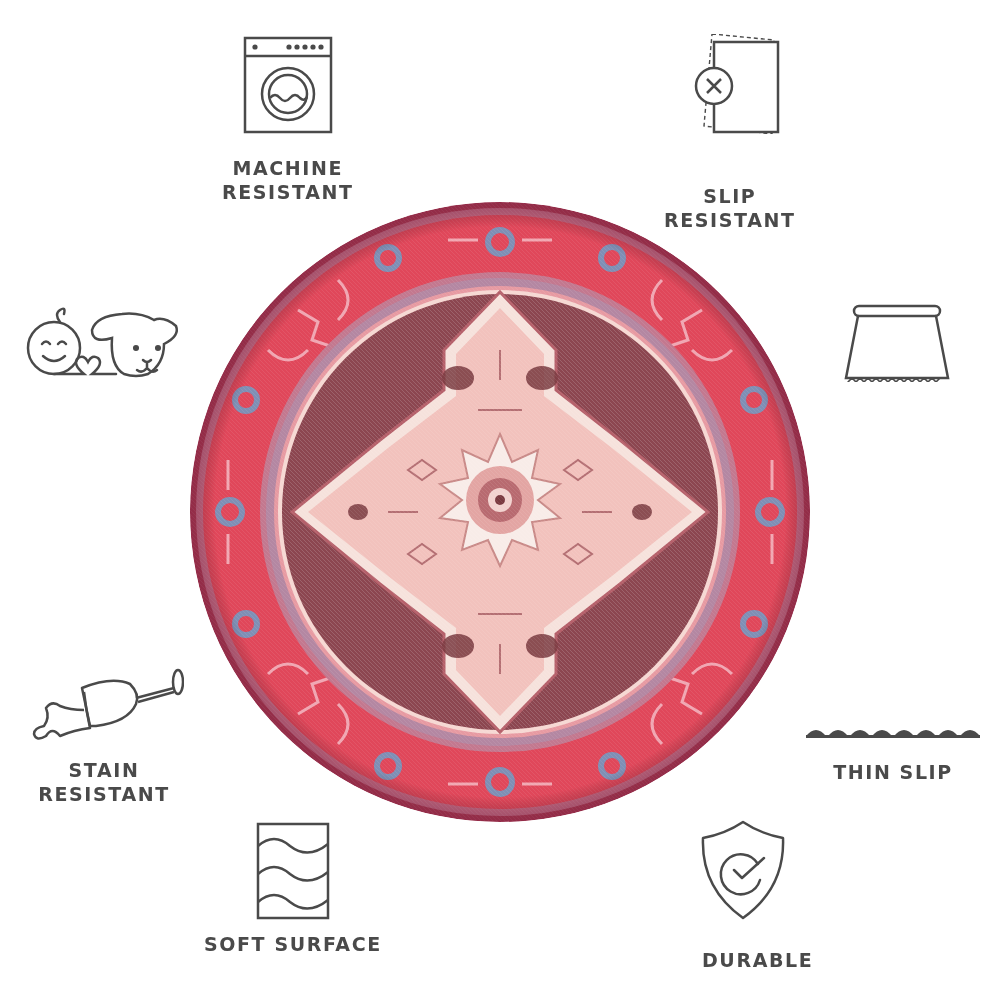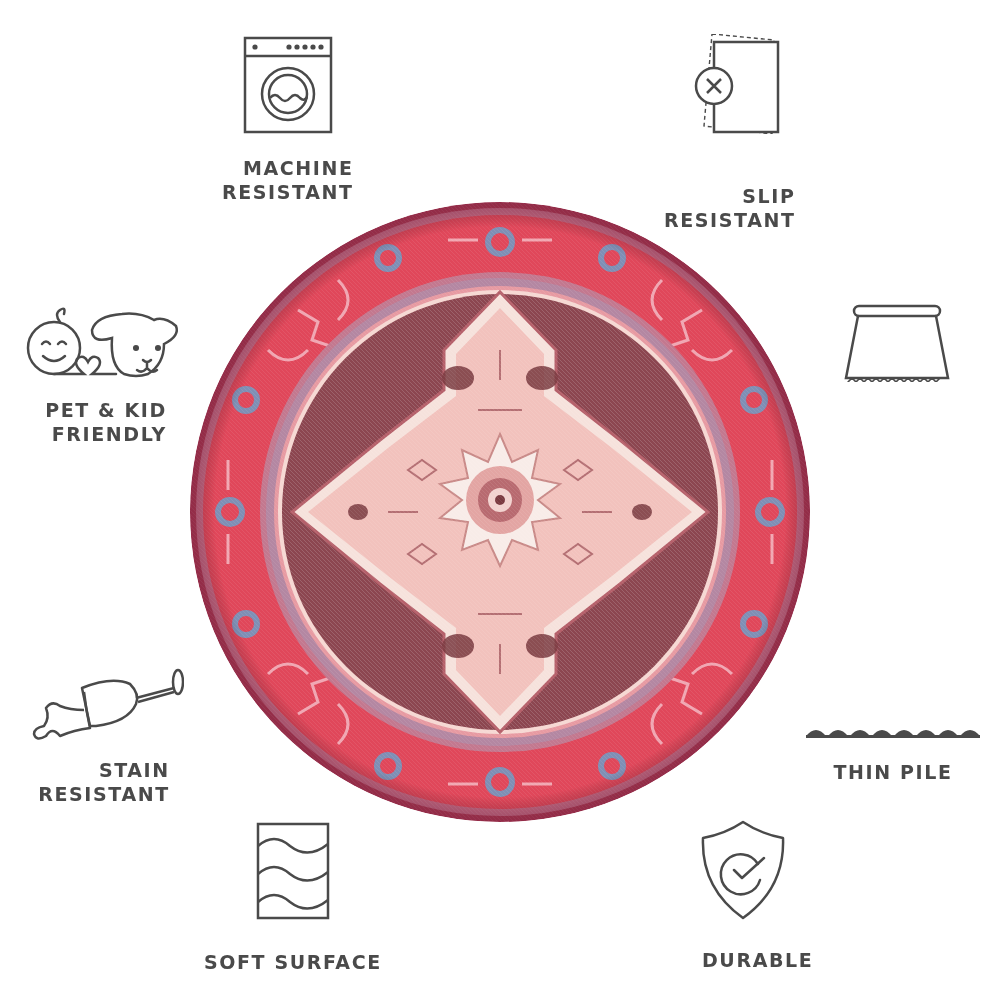--- a/index.html
+++ b/index.html
@@ -1,21 +1,21 @@
 <!DOCTYPE html>
 <html><head>
 <meta charset="utf-8">
 <style>
   html, body { margin: 0; padding: 0; background: #ffffff; }
   body { width: 1000px; height: 1000px; position: relative; overflow: hidden;
          font-family: "DejaVu Sans", "Liberation Sans", sans-serif; }
   .feature { position: absolute; display: flex; flex-direction: column; align-items: center; }
   .feature svg { display: block; }
   .label { color: #4a4a4a; font-weight: bold; font-size: 19px; letter-spacing: 1.6px;
-           text-align: right; line-height: 24px; white-space: nowrap; }
+           text-align: center; line-height: 24px; white-space: nowrap; }
   .label span { display: block; }
   #rug { position: absolute; left: 188px; top: 200px; width: 624px; height: 624px; }
 </style>
 </head>
 <body>
 
 <svg id="rug" viewBox="0 0 624 624">
   <defs>
     <radialGradient id="edgeShade" cx="50%" cy="50%" r="50%">
       <stop offset="92%" stop-color="#000" stop-opacity="0"></stop>
@@ -141,24 +141,20 @@
       <path d="M36 20 q-6 -8 0 -12 q6 -4 4 4"></path>
       <path d="M18 42 q4 -5 8 0 M34 42 q4 -5 8 0"></path>
       <path d="M19 54 q11 10 22 0"></path>
       <path d="M30 72 h30 q-12 -10 -6 -16 q6 -4 10 4 q4 -8 10 -4 q6 6 -6 16 h24"></path>
       <path d="M100 72 q-14 -8 -12 -36 q-20 6 -20 -8 q4 -14 30 -16 q18 -2 32 6 q10 -4 22 6 q4 10 -12 18 q0 20 -16 30 q-12 4 -24 0"></path>
       <circle cx="112" cy="46" r="1.8" fill="#4a4a4a"></circle>
       <circle cx="134" cy="46" r="1.8" fill="#4a4a4a"></circle>
       <path d="M119 58 q4 4 8 0 M123 60 v6 q-5 6 -10 2 M123 66 q5 6 10 2"></path>
     </g>
   </svg>
-  <div class="label" style="margin-top:16px;">
-    <span>PET &amp; KID</span>
-    <span>FRIENDLY</span>
-  </div>
 </div>
 
 <div class="feature" style="left:842px; top:302px;">
   <svg width="110" height="80" viewBox="0 0 110 80">
     <g fill="none" stroke="#4a4a4a" stroke-width="2.5" stroke-linecap="round">
       <rect x="12" y="4" width="86" height="10" rx="5"></rect>
       <path d="M16 14 l-12 62 h102 l-12 -62"></path>
       <path d="M6 80 l4 -4 l4 4 l4 -4 l4 4 l4 -4 l4 4 l4 -4 l4 4 l4 -4 l4 4 l4 -4 l4 4 l4 -4 l4 4 l4 -4 l4 4 l4 -4 l4 4 l4 -4 l4 4 l4 -4 l4 4 l4 -4" stroke-width="1.6"></path>
     </g>
   </svg>
@@ -188,34 +184,34 @@
         <path d="M44 14 q10 -12 20 0 z"></path>
       <path d="M66 14 q10 -12 20 0 z"></path>
         <path d="M88 14 q10 -12 20 0 z"></path>
         <path d="M110 14 q10 -12 20 0 z"></path>
       <path d="M132 14 q10 -12 20 0 z"></path>
         <path d="M154 14 q10 -12 20 0 z"></path>
       <rect x="0" y="13" width="174" height="3"></rect>
     </g>
   </svg>
   <div class="label" style="margin-top:22px;">
-    <span>THIN PILE</span>
+    <span>THIN SLIP</span>
   </div>
 </div>
 
 <div class="feature" style="left:204px; top:822px;">
   <svg width="74" height="98" viewBox="0 0 74 98">
     <g fill="none" stroke="#4a4a4a" stroke-width="2.5">
       <rect x="2" y="2" width="70" height="94"></rect>
       <path d="M2 24 q16 -14 32 0 q18 14 38 -2"></path>
       <path d="M2 52 q16 -14 32 0 q18 14 38 -2"></path>
       <path d="M2 80 q16 -14 32 0 q18 14 38 -2"></path>
     </g>
   </svg>
-  <div class="label" style="margin-top:30px;">
+  <div class="label" style="margin-top:12px;">
     <span>SOFT SURFACE</span>
   </div>
 </div>
 
 <div class="feature" style="left:672px; top:820px;">
   <svg width="86" height="100" viewBox="0 0 86 100">
     <g fill="none" stroke="#4a4a4a" stroke-width="2.5" stroke-linecap="round" stroke-linejoin="round">
       <path d="M43 2 q18 12 40 16 q2 50 -40 80 q-42 -30 -40 -80 q22 -4 40 -16 z"></path>
       <path d="M58 44 a20 20 0 1 0 2 16"></path>
       <path d="M34 50 l8 8 l22 -20"></path>

